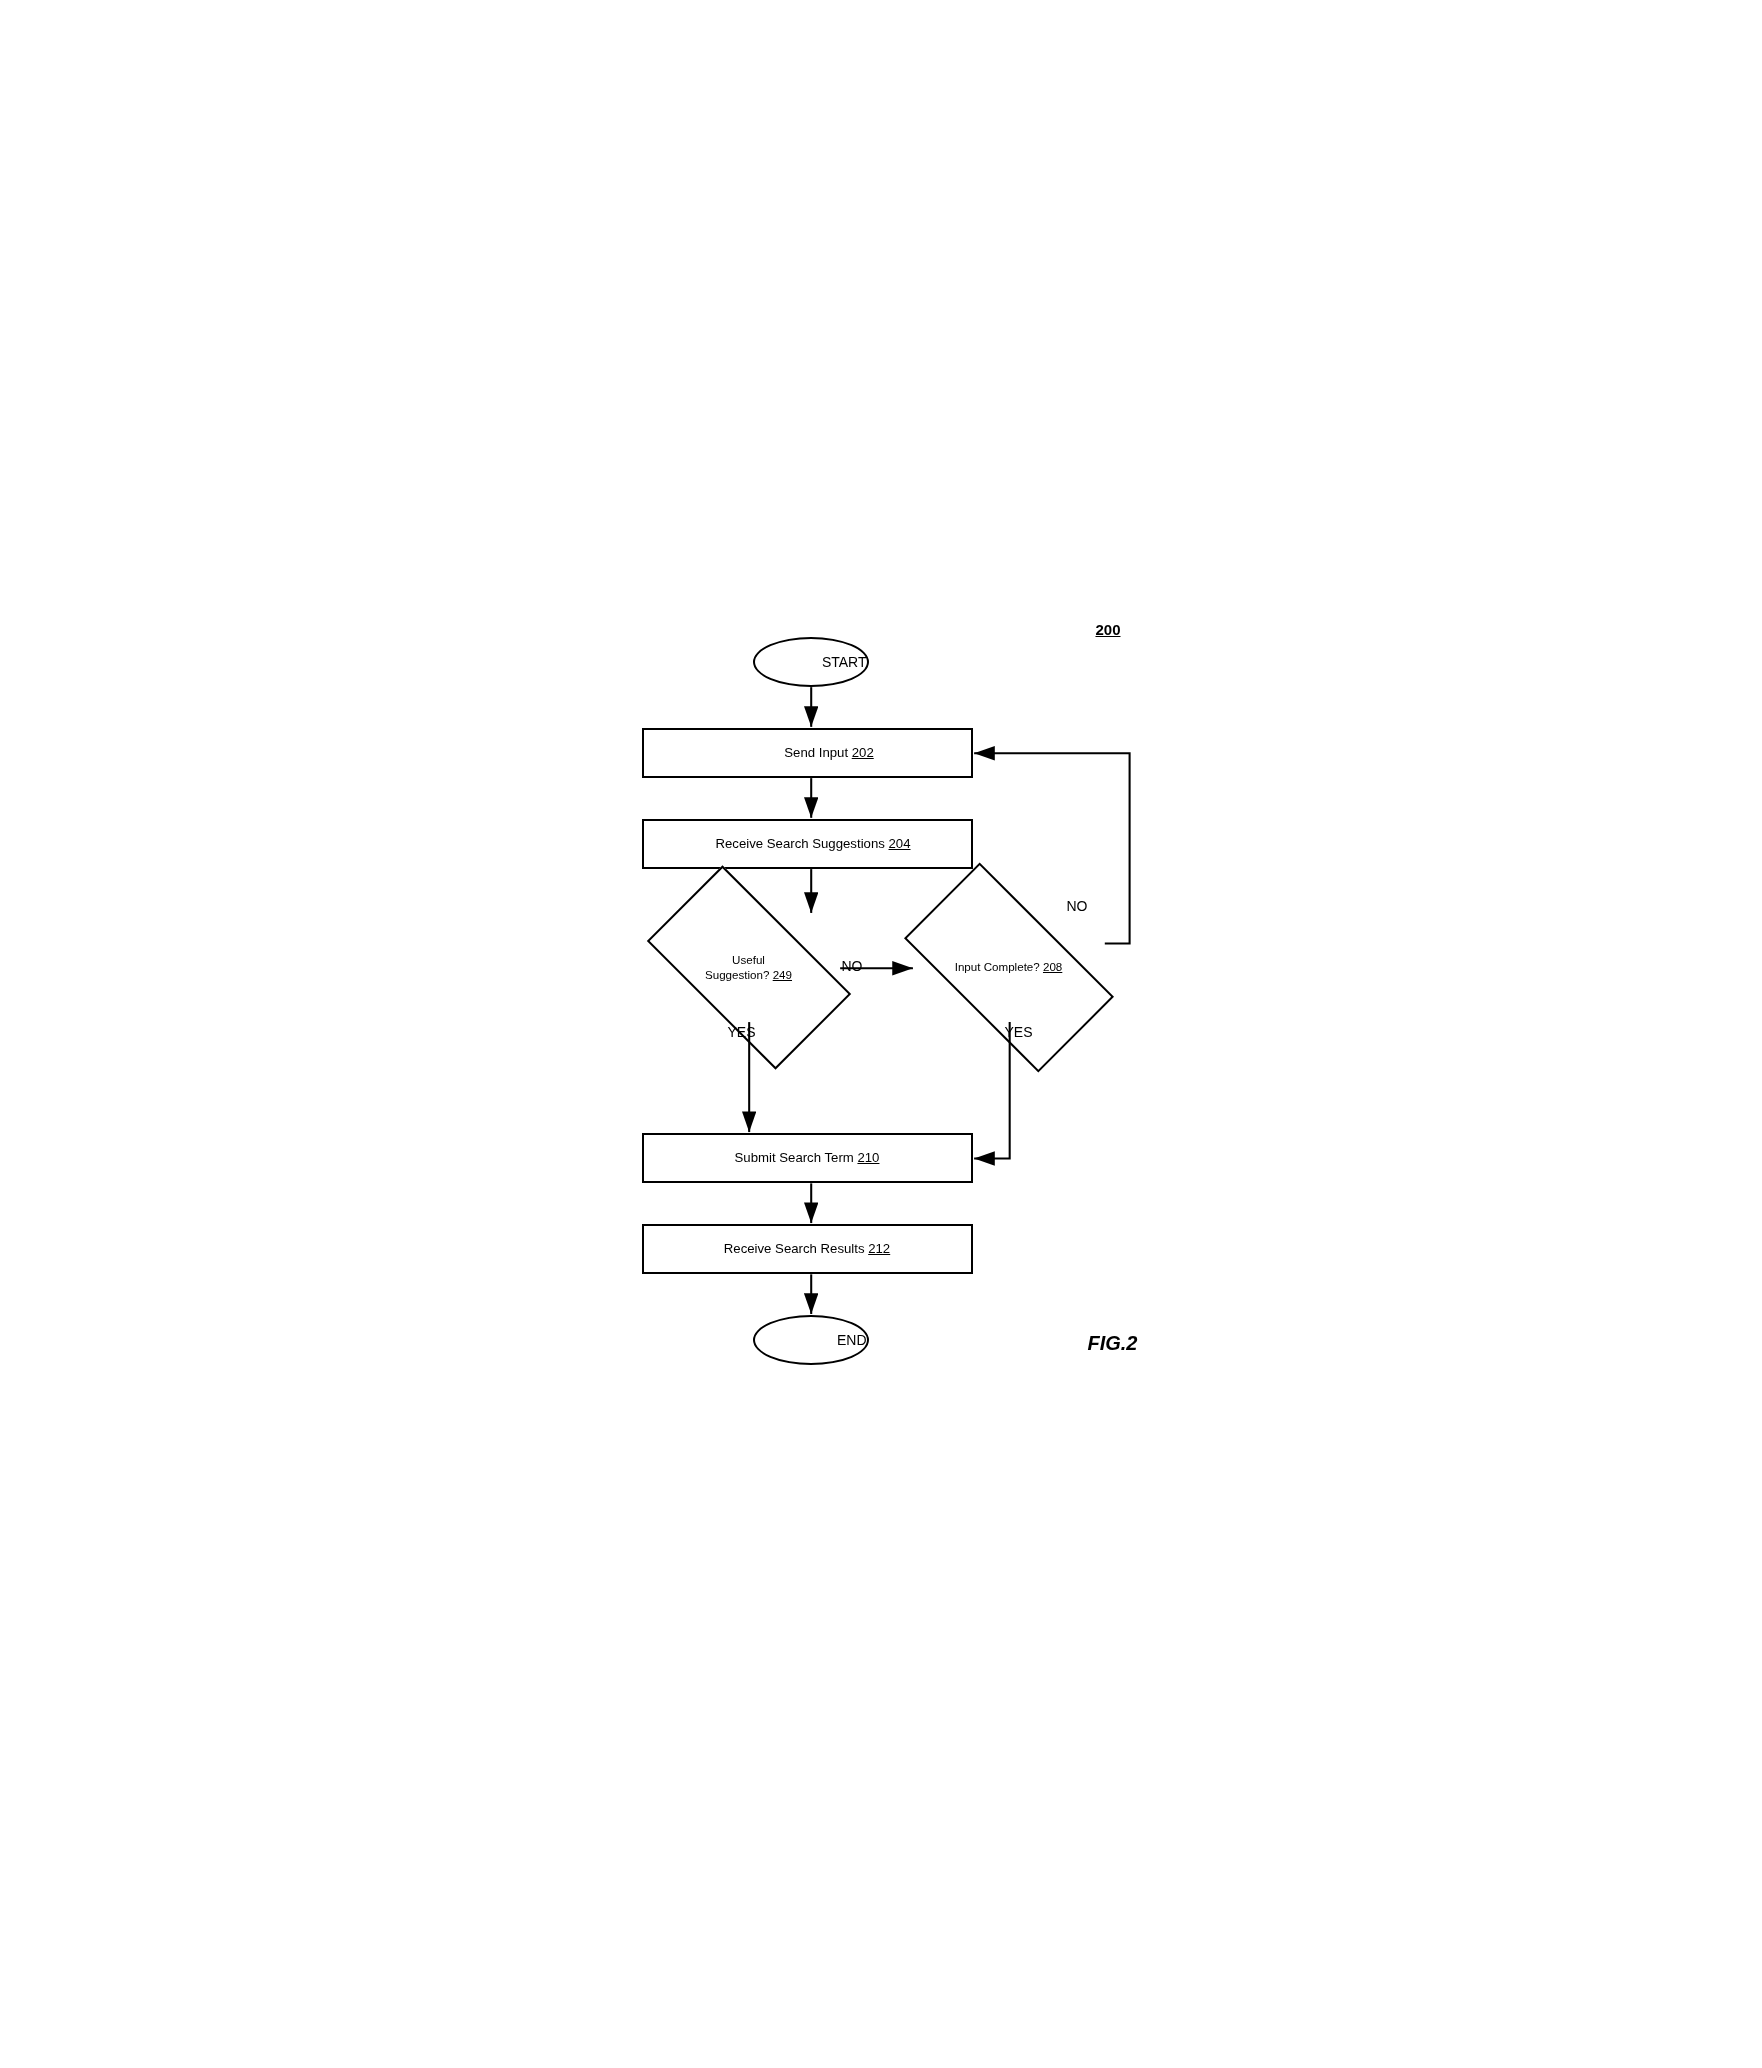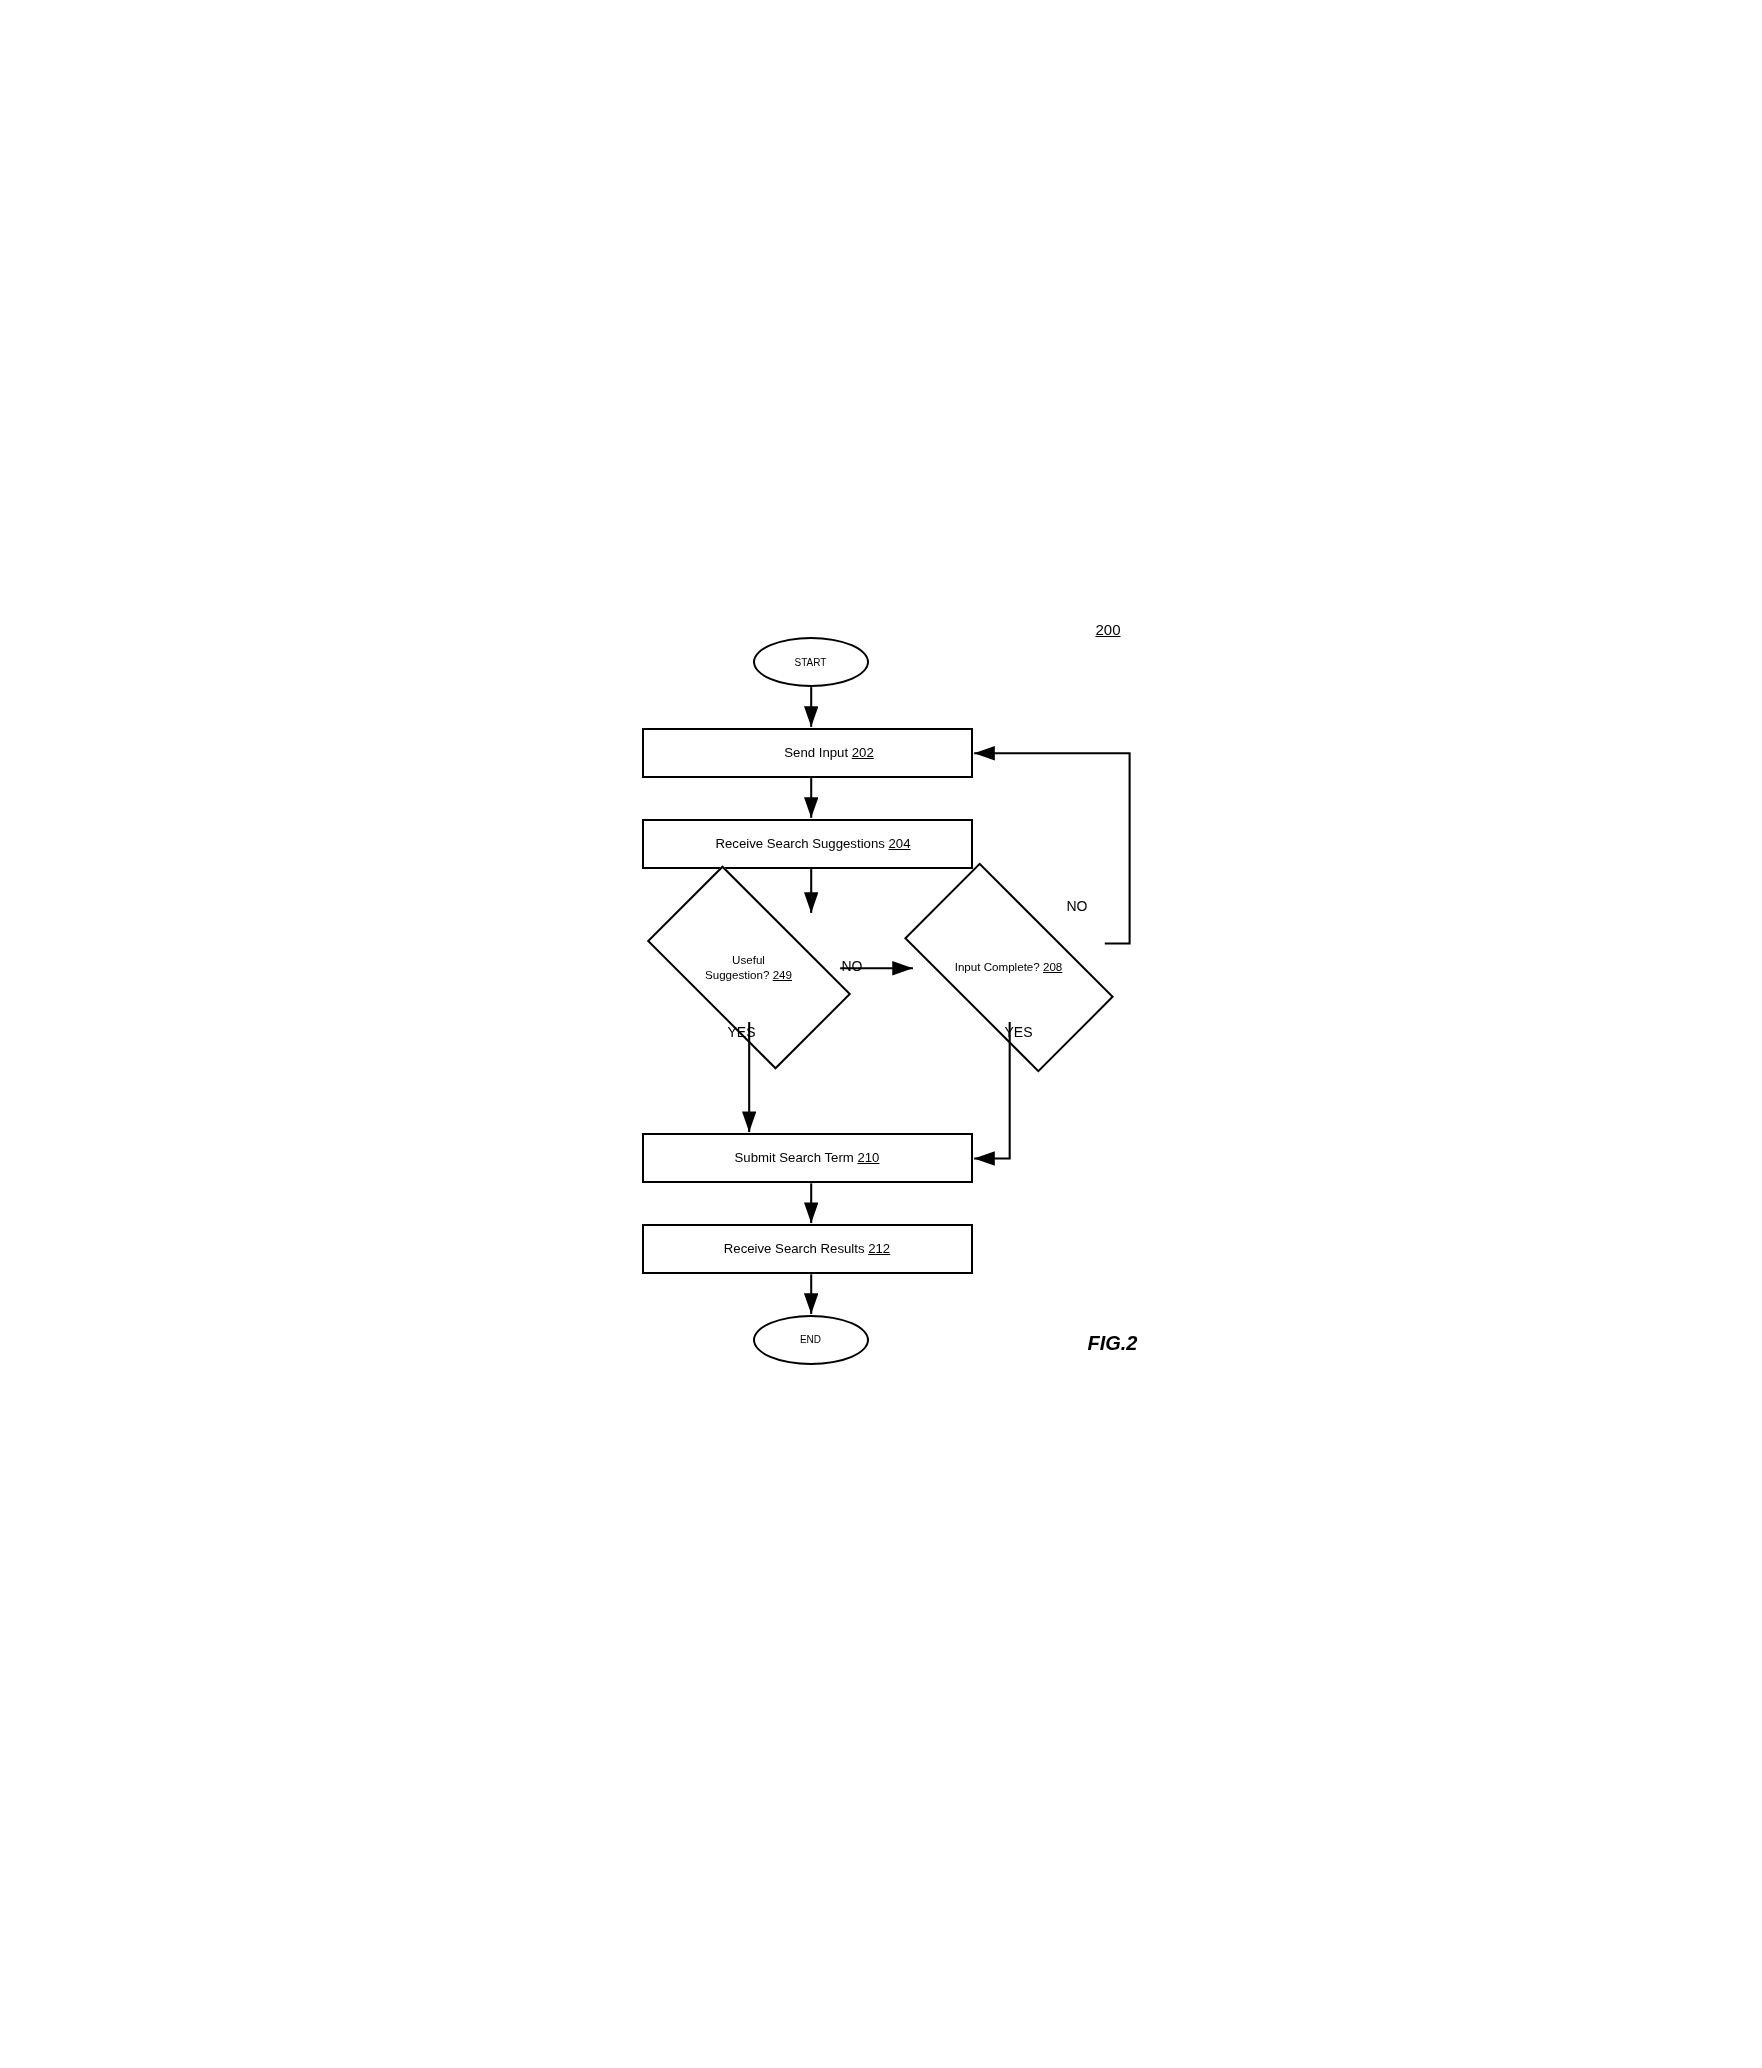--- a/index.html
+++ b/index.html
@@ -17,31 +17,31 @@
       width: 579px;
       height: 827px;
     }
     
     .ref-label {
       position: absolute;
       top: 0;
       right: 50px;
       font-size: 15px;
       text-decoration: underline;
-      font-weight: normal;
+      font-weight: bold;
     }
     
     .oval {
       position: absolute;
       border: 2.1px solid #000;
       border-radius: 50%;
       display: flex;
       align-items: center;
-      justify-content: center;
-      font-size: 10px;
+      justify-content: flex-end;
+      font-size: 14px;
       background: #fff;
       text-align: center;
     }
     
     .rect {
       position: absolute;
       border: 2.1px solid #000;
       display: flex;
       align-items: center;
       justify-content: center;

